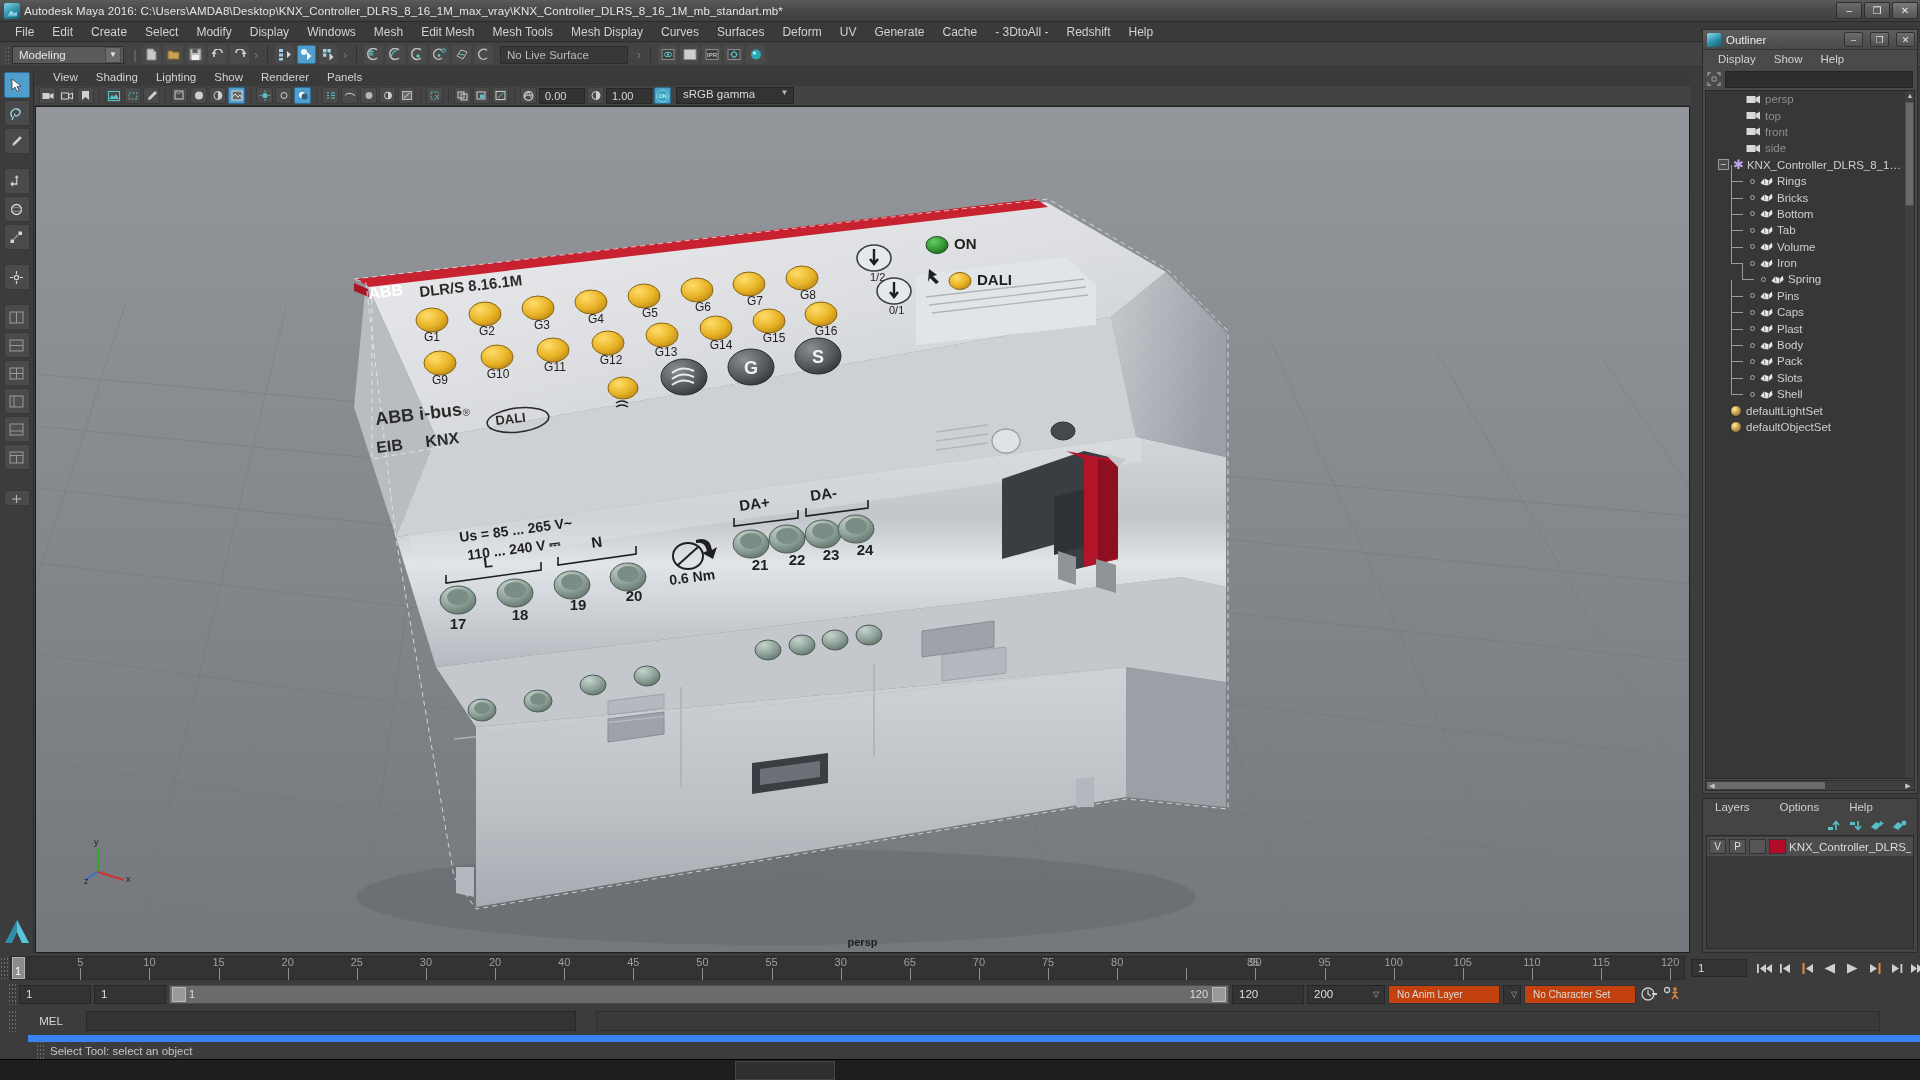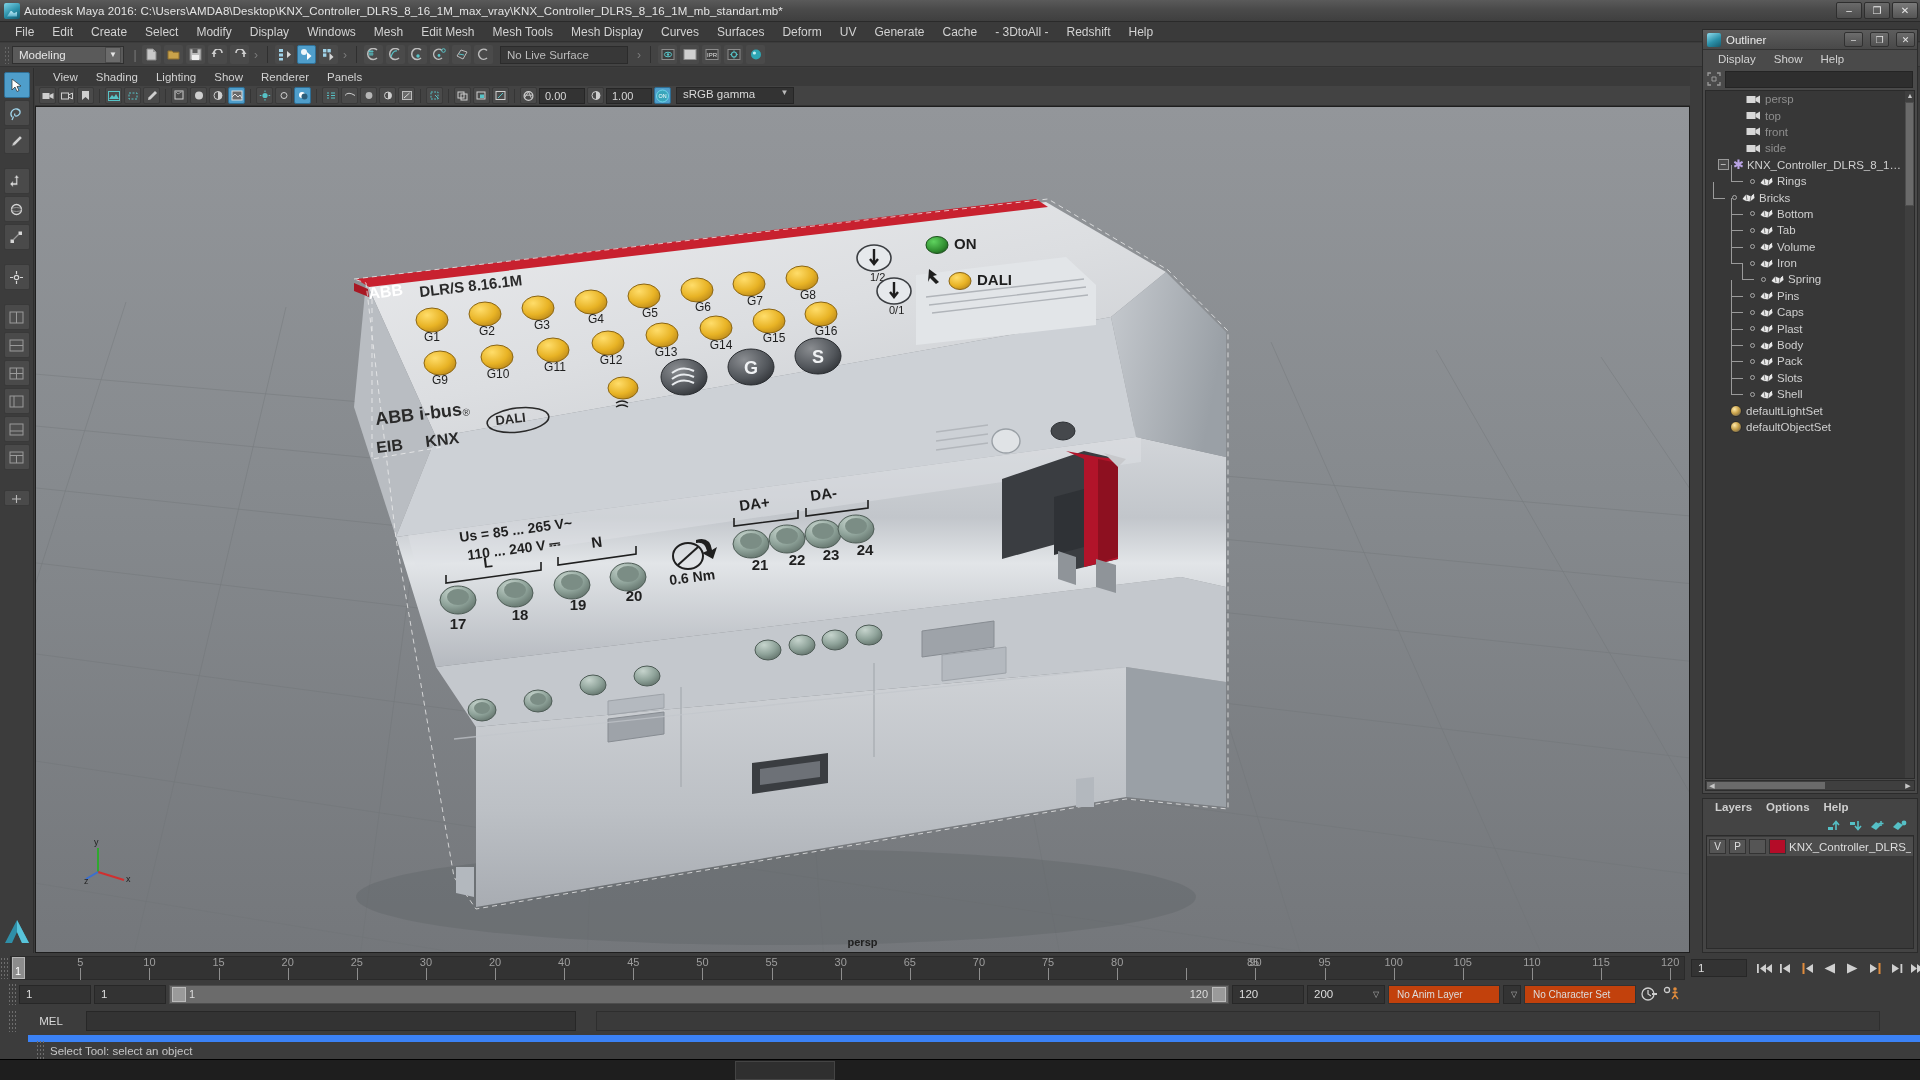--- a/index.html
+++ b/index.html
@@ -191,21 +191,21 @@
   .ol-hscroll { height:11px; margin:1px 2px 2px; background:#3f3f3f; border:1px solid #2d2d2d; position:relative; }
   .ol-hthumb { position:absolute; left:1px; top:1px; width:118px; height:7px; background:#6a6a6a; }
   .ol-arrow { position:absolute; top:0; width:10px; height:9px; display:flex;
     align-items:center; justify-content:center; font-size:7px; color:#c6c6c6; }
 
   
   .layered {
     position:absolute; left:1702px; top:798px; width:216px; height:155px;
     background:#444; border:1px solid #2b2b2b; display:flex; flex-direction:column;
   }
-  .ly-menubar { height:16px; display:flex; align-items:center; padding-left:6px; gap:2px;font-weight:bold; }
+  .ly-menubar { height:16px; display:flex; align-items:center; padding-left:6px; gap:18px; }
   .ly-menubar .menu-item { font-size:11.5px; padding:0 6px; color:#cfcfcf; }
   .ly-tools { height:20px; display:flex; align-items:center; justify-content:flex-end; gap:7px; padding-right:10px; }
   .ly-tool { width:15px; height:13px; color:#55c0c6; }
   .ly-list { flex:1; background:#3a3a3a; margin:0 3px 3px; border:1px solid #2b2b2b; padding-top:1px;}
   .ly-row { height:19px; display:flex; align-items:center; gap:3px; padding:0 2px; background:#4d4d4d; }
   .ly-box { width:17px; height:15px; background:#555; border:1px solid #333;
     display:flex; align-items:center; justify-content:center; font-size:10px; color:#e0e0e0; flex:none;}
   .ly-swatch { width:17px; height:15px; flex:none; border:1px solid #333; }
   .ly-name { font-size:11.5px; color:#ddd; white-space:nowrap; overflow:hidden; }
 
@@ -1066,21 +1066,21 @@
 
       <div class="ol-row" style="padding-left:22px">
         <span class="connector"></span>
         <span class="node-dot"></span>
         <svg class="mesh-icon" viewBox="0 0 15 11">
             <path d="M1 7 L5 2 L10 4 L13 1 L14 6 L9 10 L4 9Z" fill="#e8e8e8" stroke="#2a2a2a" stroke-width=".7"></path>
             <path d="M5 2 L6 8 M10 4 L9 10" stroke="#2a2a2a" stroke-width=".6"></path>
           </svg>
         <span class="lbl">Rings</span>
       </div>
-      <div class="ol-row" style="padding-left:4px">
+      <div class="ol-row" style="padding-left:22px">
         <span class="connector"></span>
         <span class="node-dot"></span>
         <svg class="mesh-icon" viewBox="0 0 15 11">
             <path d="M1 7 L5 2 L10 4 L13 1 L14 6 L9 10 L4 9Z" fill="#e8e8e8" stroke="#2a2a2a" stroke-width=".7"></path>
             <path d="M5 2 L6 8 M10 4 L9 10" stroke="#2a2a2a" stroke-width=".6"></path>
           </svg>
         <span class="lbl">Bricks</span>
       </div>
       <div class="ol-row" style="padding-left:22px">
         <span class="connector"></span>

